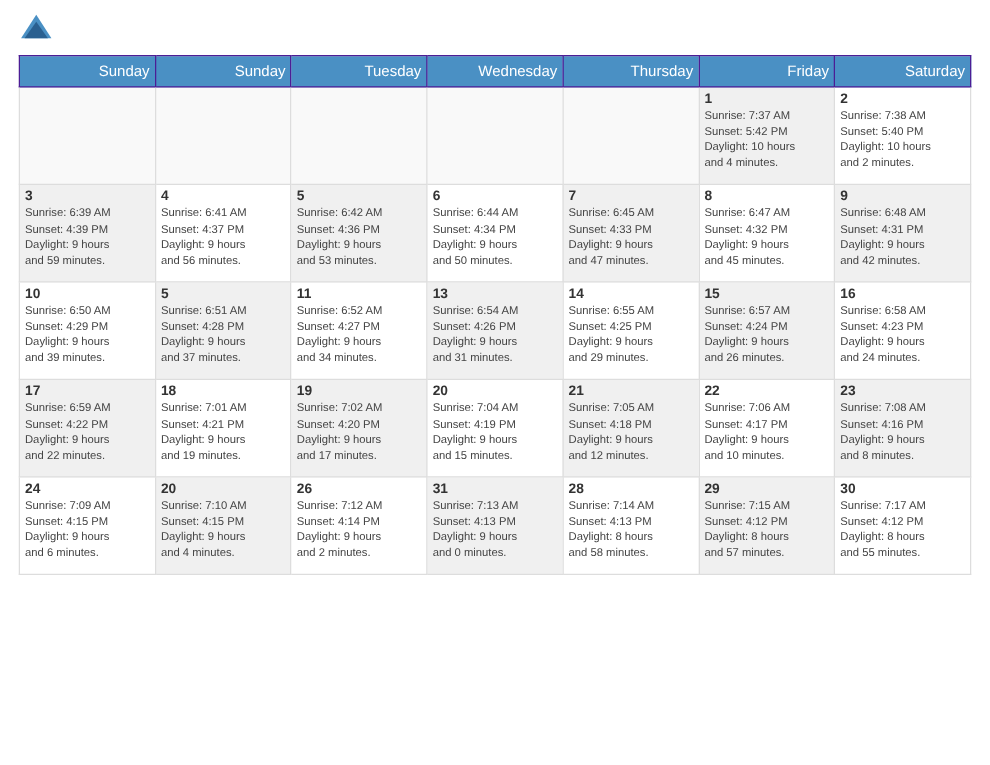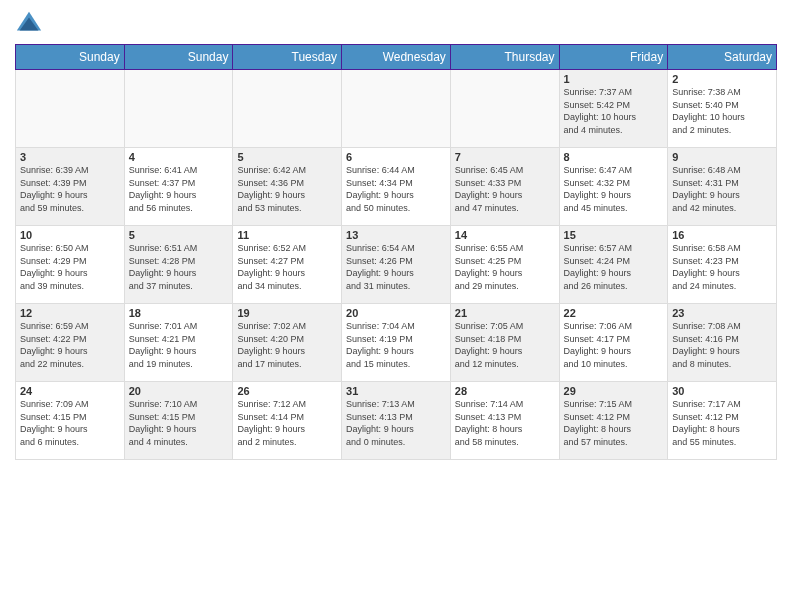--- a/index.html
+++ b/index.html
@@ -202,21 +202,21 @@
             <span class="day-number">15</span>
             <div class="day-info">Sunrise: 6:57 AM<br>Sunset: 4:24 PM<br>Daylight: 9 hours<br>and 26 minutes.</div>
           </td>
           <td>
             <span class="day-number">16</span>
             <div class="day-info">Sunrise: 6:58 AM<br>Sunset: 4:23 PM<br>Daylight: 9 hours<br>and 24 minutes.</div>
           </td>
         </tr>
         <tr>
           <td class="shaded">
-            <span class="day-number">12</span>
+            <span class="day-number">17</span>
             <div class="day-info">Sunrise: 6:59 AM<br>Sunset: 4:22 PM<br>Daylight: 9 hours<br>and 22 minutes.</div>
           </td>
           <td>
             <span class="day-number">18</span>
             <div class="day-info">Sunrise: 7:01 AM<br>Sunset: 4:21 PM<br>Daylight: 9 hours<br>and 19 minutes.</div>
           </td>
           <td class="shaded">
             <span class="day-number">19</span>
             <div class="day-info">Sunrise: 7:02 AM<br>Sunset: 4:20 PM<br>Daylight: 9 hours<br>and 17 minutes.</div>
           </td>

